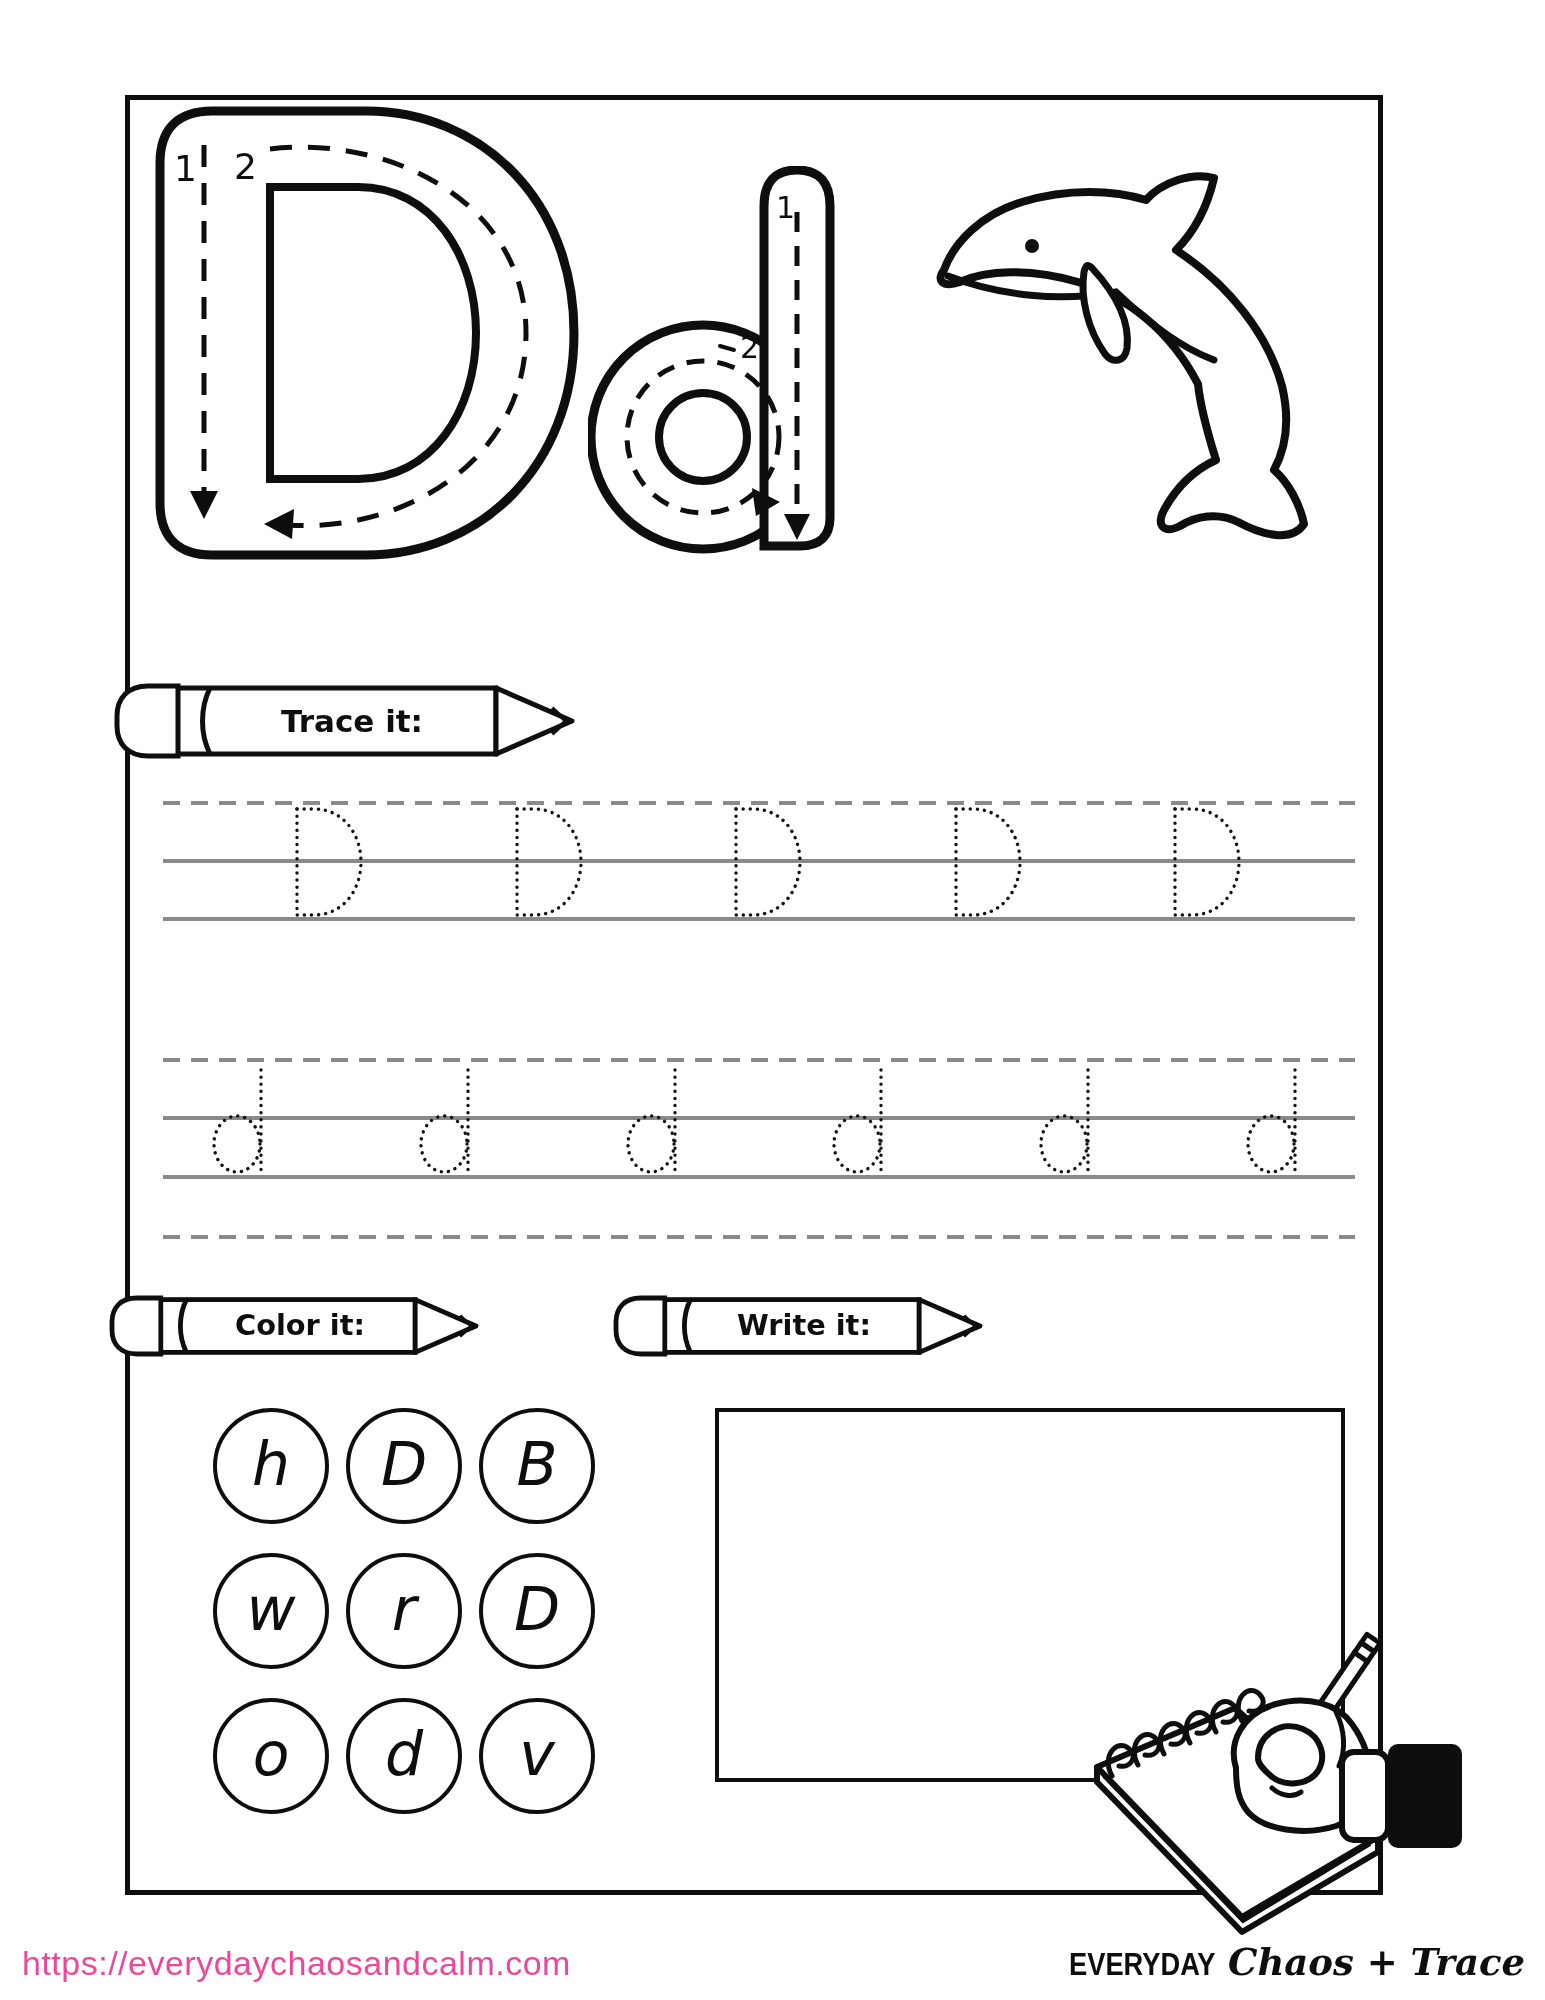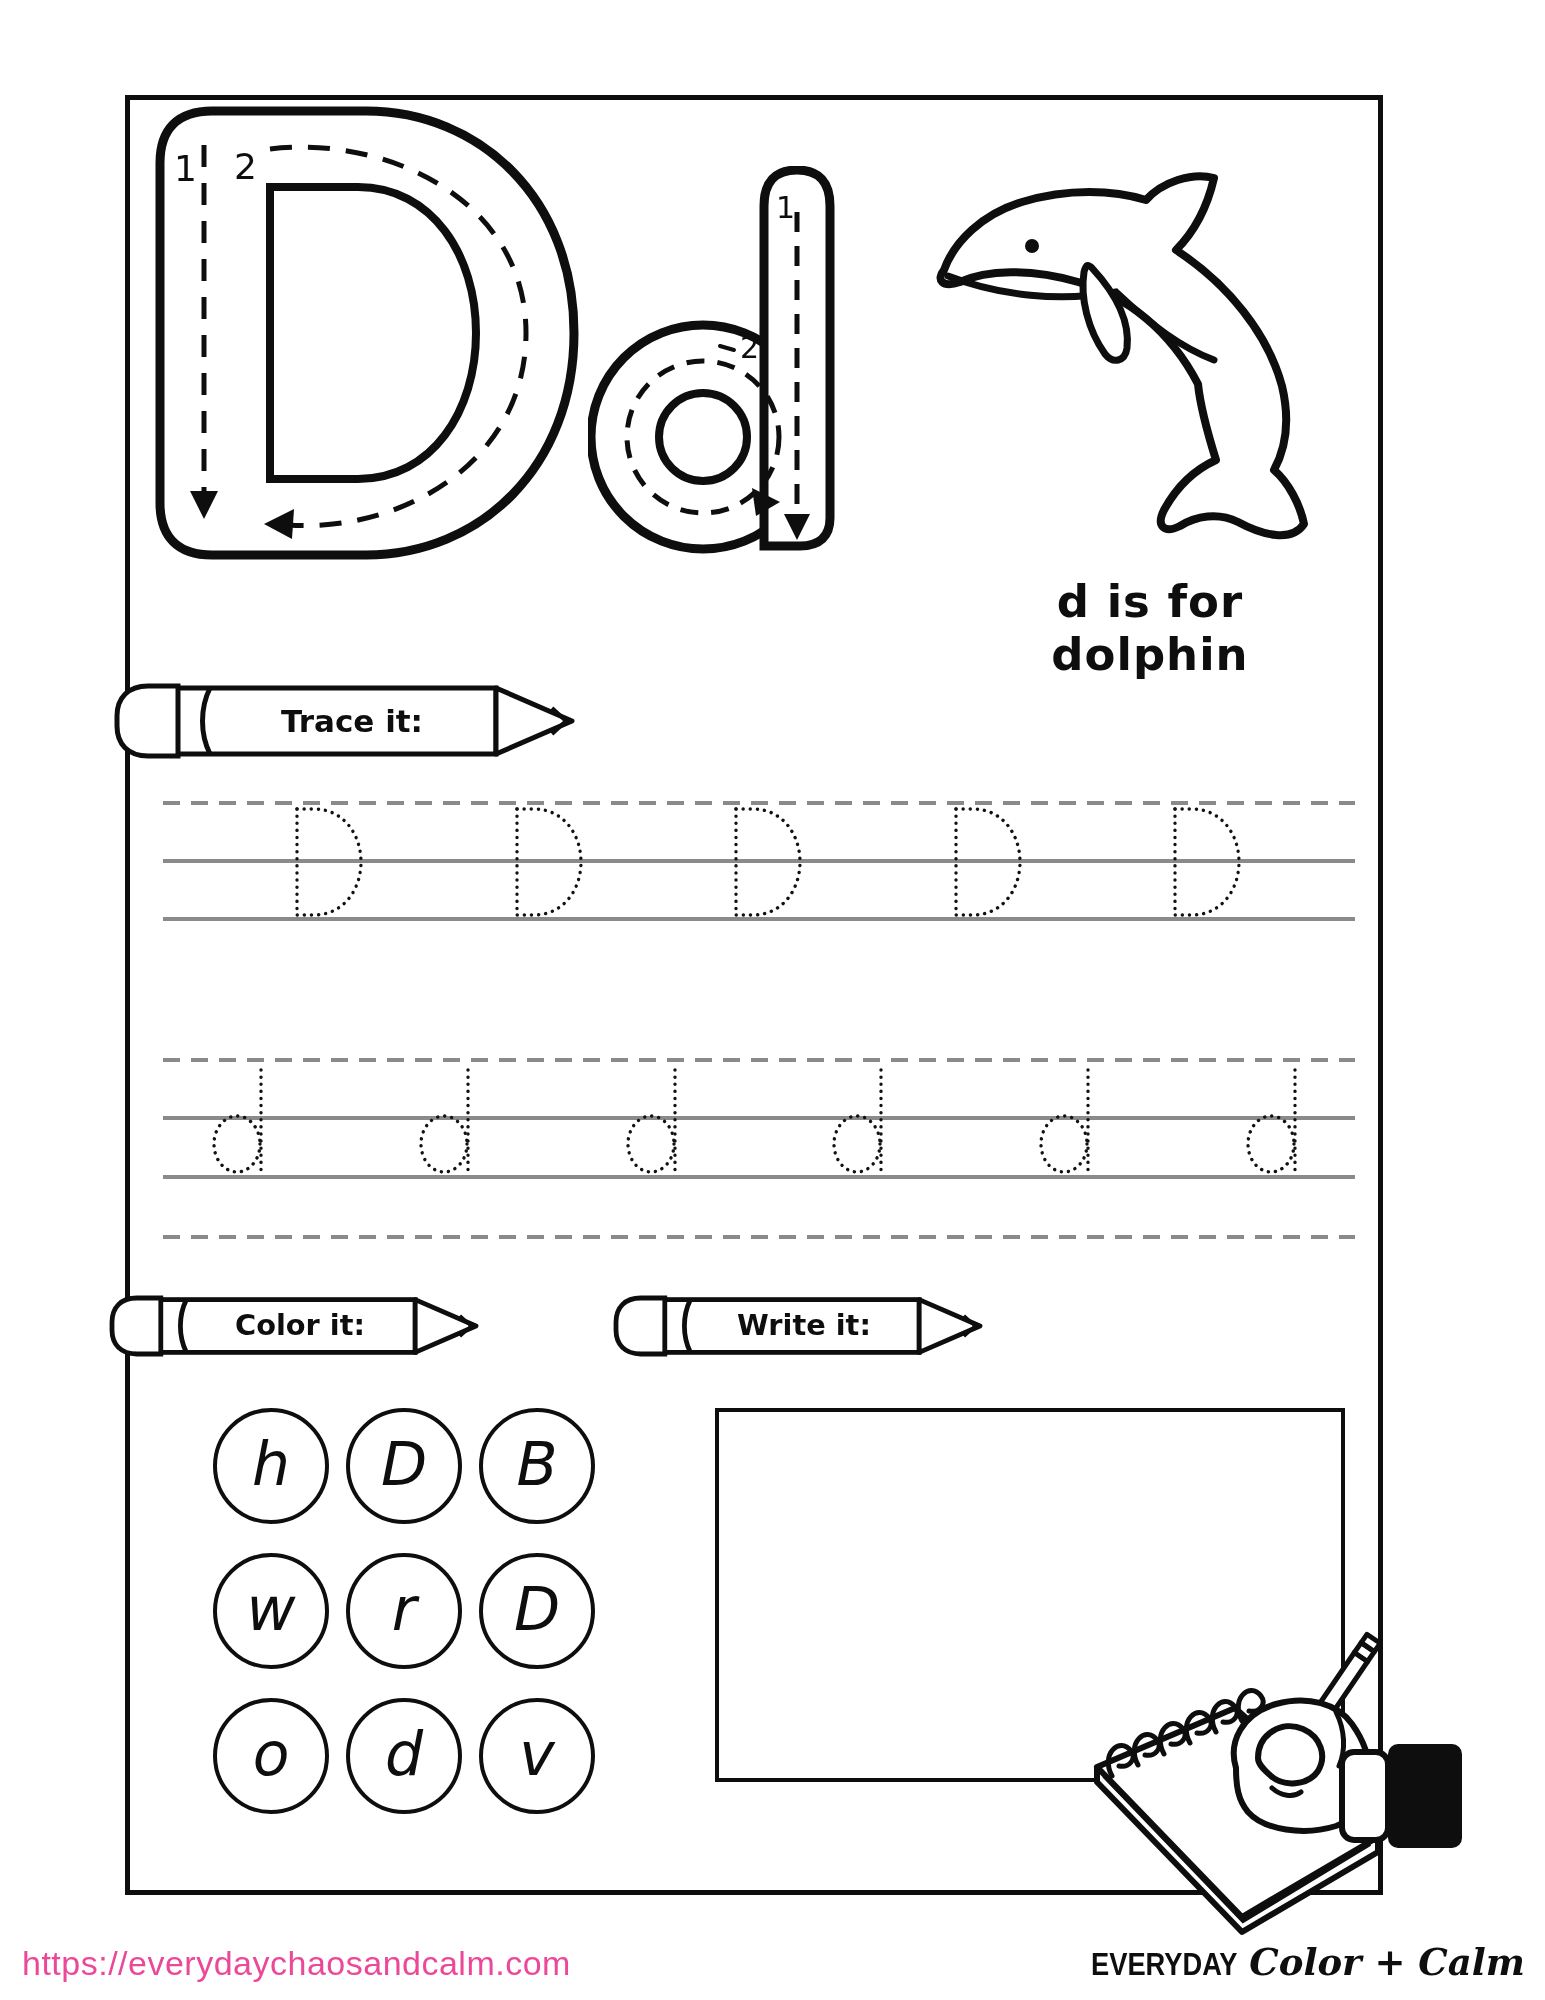--- a/index.html
+++ b/index.html
@@ -71,21 +71,20 @@
     <path d="M 132 180 L 146 184" stroke="#0e0e0e" stroke-width="4" stroke-linecap="round"></path>
   </svg>
 
   <svg class="abs layer2" style="left:930px;top:170px" width="390" height="390" viewBox="0 0 390 390">
     <path d="M 14 100 C 24 72 52 44 92 32 C 138 18 184 20 216 30 C 232 12 262 2 284 8 C 278 34 266 60 246 80 C 298 114 338 164 352 216 C 360 250 356 278 344 300 C 358 312 370 334 374 354 C 362 372 334 366 308 352 C 288 342 266 346 250 356 C 234 364 226 356 234 340 C 246 318 264 300 286 290 C 276 258 270 234 268 214 C 240 160 196 126 148 112 C 100 98 56 100 30 112 C 12 118 6 110 14 100 Z" fill="#fff" stroke="#0e0e0e" stroke-width="8" stroke-linejoin="round"></path>
     <path d="M 18 106 C 70 126 130 132 186 122 C 222 156 252 178 284 190" fill="none" stroke="#0e0e0e" stroke-width="7" stroke-linecap="round"></path>
     <path d="M 162 98 C 186 124 200 152 197 178 C 195 192 183 194 175 184 C 158 160 150 128 154 102 C 156 94 158 94 162 98 Z" fill="#fff" stroke="#0e0e0e" stroke-width="7" stroke-linejoin="round"></path>
     <circle cx="102" cy="76" r="7" fill="#0e0e0e"></circle>
   </svg>
 
-  <div id="caption" class="abs">d is for dolphin</div>
 
   <svg class="abs layer2" style="left:112px;top:682px" width="480" height="78" viewBox="0 0 480 78">
     <rect x="64" y="6" width="320" height="66" fill="#fff" stroke="#0e0e0e" stroke-width="5"></rect>
     <path d="M 384 6 L 460 39 L 384 72 Z" fill="#fff" stroke="#0e0e0e" stroke-width="5" stroke-linejoin="round"></path>
     <path d="M 440 26 L 454 39 L 440 52" fill="none" stroke="#0e0e0e" stroke-width="4"></path>
     <path d="M 66 4 H 36 C 16 4 5 16 5 34 V 44 C 5 62 16 74 36 74 H 66 Z" fill="#fff" stroke="#0e0e0e" stroke-width="5"></path>
     <path d="M 98 6 C 88 26 88 52 98 72" fill="none" stroke="#0e0e0e" stroke-width="5"></path>
     <text class="crayon-label" x="240" y="50" font-size="31" text-anchor="middle" fill="#0e0e0e">Trace it:</text>
   </svg>
 
@@ -220,16 +219,16 @@
       <path d="M 296 122 C 305 140 306 160 299 176" fill="none" stroke="#0e0e0e" stroke-width="5" stroke-linecap="round"></path>
       <path d="M 232 198 C 241 206 253 208 261 202" fill="none" stroke="#0e0e0e" stroke-width="5" stroke-linecap="round"></path>
     </g>
     <rect x="302" y="162" width="46" height="88" rx="12" fill="#fff" stroke="#0e0e0e" stroke-width="6"></rect>
     <rect x="348" y="154" width="74" height="104" rx="10" fill="#0e0e0e"></rect>
   </svg>
 
   <div id="footer-url" class="abs">https://everydaychaosandcalm.com</div>
   <div id="brand" class="abs">
     <span class="bold">EVERYDAY</span>
-    <span class="script">Color + Calm</span>
+    <span class="script">Chaos + Trace</span>
   </div>
 
 </div>
 
 </body></html>

